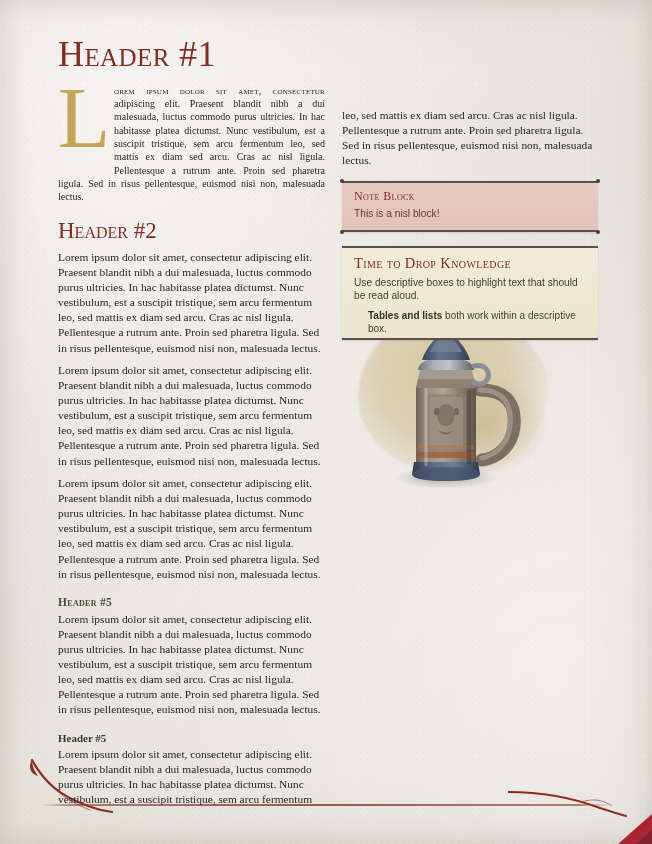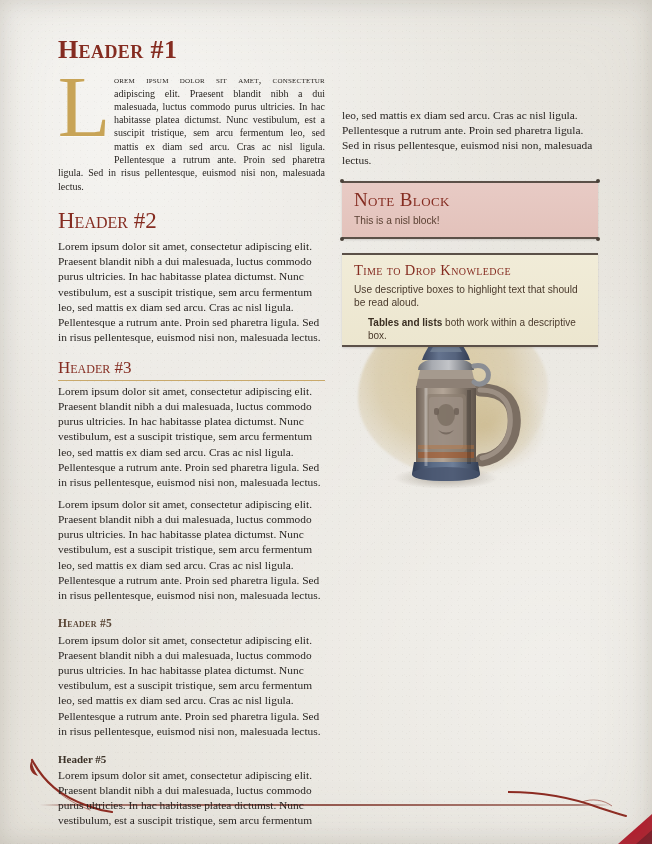--- a/index.html
+++ b/index.html
@@ -69,23 +69,23 @@
     left: 342px;
     top: 63px;
     width: 256px;
     margin-top: 45px;
   }
 
   
   .h1 {
     font-family: "Liberation Serif", serif;
     font-variant: small-caps;
-    font-weight: bold;
-    color: #852c21;
-    font-size: 26px;
+    font-weight: normal;
+    color: #852c21;
+    font-size: 36px;
     letter-spacing: 0.4px;
     margin: 0 0 10px 0;
     line-height: 1.05;
   }
   .h2 {
     font-family: "Liberation Serif", serif;
     font-variant: small-caps;
     font-weight: normal;
     color: #852c21;
     font-size: 23px;
@@ -194,21 +194,21 @@
   }
   .corner.tl { left: -2px; top: -4px; }
   .corner.tr { right: -2px; top: -4px; }
   .corner.bl { left: -2px; bottom: -4px; }
   .corner.br { right: -2px; bottom: -4px; }
 
   .note-title {
     font-family: "Liberation Serif", serif;
     font-variant: small-caps;
     color: #852c21;
-    font-size: 19px;
+    font-size: 12px;
     letter-spacing: 0.4px;
     margin: 0 0 3px 0;
   }
   .note-text {
     font-family: "Liberation Sans", sans-serif;
     font-size: 10.2px;
     color: #5a4033;
     margin: 0;
     line-height: 1.3;
   }
@@ -391,21 +391,20 @@
         <p class="intro-text">
           <span class="intro-pad"></span>
           <span class="smallcaps">orem ipsum dolor sit amet, consectetur</span>
           <span>adipiscing elit. Praesent blandit nibh a dui malesuada, luctus commodo purus ultricies. In hac habitasse platea dictumst. Nunc vestibulum, est a suscipit tristique, sem arcu fermentum leo, sed mattis ex diam sed arcu. Cras ac nisl ligula. Pellentesque a rutrum ante. Proin sed pharetra ligula. Sed in risus pellentesque, euismod nisi non, malesuada lectus.</span>
         </p>
       </div>
 
       <h2 class="h2">Header #2</h2>
       <p class="body">Lorem ipsum dolor sit amet, consectetur adipiscing elit. Praesent blandit nibh a dui malesuada, luctus commodo purus ultricies. In hac habitasse platea dictumst. Nunc vestibulum, est a suscipit tristique, sem arcu fermentum leo, sed mattis ex diam sed arcu. Cras ac nisl ligula. Pellentesque a rutrum ante. Proin sed pharetra ligula. Sed in risus pellentesque, euismod nisi non, malesuada lectus.</p>
 
-      <h3 class="h3">Header #3</h3>
       <p class="body">Lorem ipsum dolor sit amet, consectetur adipiscing elit. Praesent blandit nibh a dui malesuada, luctus commodo purus ultricies. In hac habitasse platea dictumst. Nunc vestibulum, est a suscipit tristique, sem arcu fermentum leo, sed mattis ex diam sed arcu. Cras ac nisl ligula. Pellentesque a rutrum ante. Proin sed pharetra ligula. Sed in risus pellentesque, euismod nisi non, malesuada lectus.</p>
 
       <p class="body">Lorem ipsum dolor sit amet, consectetur adipiscing elit. Praesent blandit nibh a dui malesuada, luctus commodo purus ultricies. In hac habitasse platea dictumst. Nunc vestibulum, est a suscipit tristique, sem arcu fermentum leo, sed mattis ex diam sed arcu. Cras ac nisl ligula. Pellentesque a rutrum ante. Proin sed pharetra ligula. Sed in risus pellentesque, euismod nisi non, malesuada lectus.</p>
 
       <h5 class="h5">Header #5</h5>
       <p class="body">Lorem ipsum dolor sit amet, consectetur adipiscing elit. Praesent blandit nibh a dui malesuada, luctus commodo purus ultricies. In hac habitasse platea dictumst. Nunc vestibulum, est a suscipit tristique, sem arcu fermentum leo, sed mattis ex diam sed arcu. Cras ac nisl ligula. Pellentesque a rutrum ante. Proin sed pharetra ligula. Sed in risus pellentesque, euismod nisi non, malesuada lectus.</p>
 
       <h6 class="h6">Header #5</h6>
       <p class="body">Lorem ipsum dolor sit amet, consectetur adipiscing elit. Praesent blandit nibh a dui malesuada, luctus commodo purus ultricies. In hac habitasse platea dictumst. Nunc vestibulum, est a suscipit tristique, sem arcu fermentum</p>
     </div>

